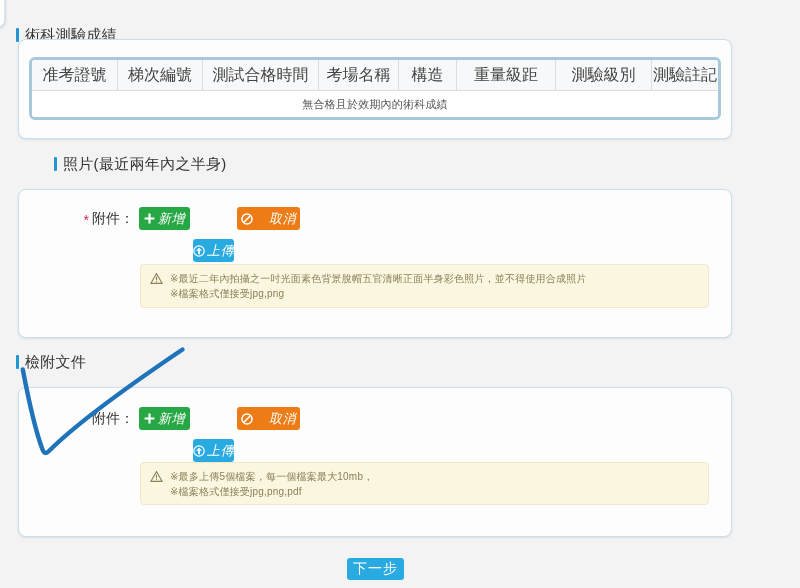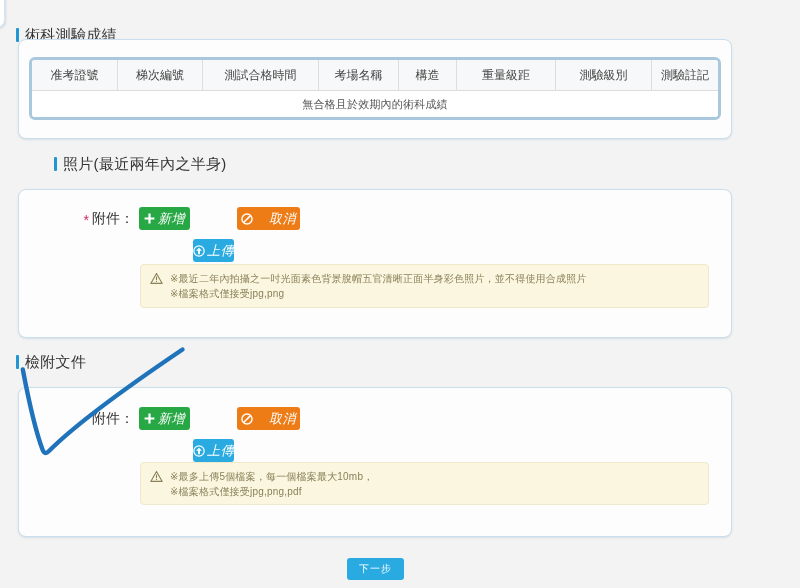--- a/index.html
+++ b/index.html
@@ -34,21 +34,21 @@
     border:1px solid var(--panel-border);border-radius:8px;
     box-shadow:0 1px 2px rgba(120,150,175,.22);}
   #panel-scores{top:39px;height:100px;}
   #panel-photo{top:189px;height:149px;}
   #panel-docs{top:387px;height:150px;}
   
   .score-table{left:29px;top:57px;width:692px;height:63px;background:#fff;
     border:3px solid var(--table-border);border-radius:6px;display:flex;flex-direction:column;overflow:hidden;}
   .score-head{display:flex;height:30px;background:#f7f8f9;}
   .score-th{display:flex;align-items:center;justify-content:center;
-    font-size:12px;font-weight:500;color:var(--header-text);border-right:1px solid var(--cell-line);}
+    font-size:16px;font-weight:500;color:var(--header-text);border-right:1px solid var(--cell-line);}
   .score-th:last-child{border-right:none;}
   .score-th.c0{width:86px;}  .score-th.c1{width:85px;}  .score-th.c2{width:116px;}
   .score-th.c3{width:80px;}  .score-th.c4{width:58px;}  .score-th.c5{width:99px;}
   .score-th.c6{width:96px;}  .score-th.c7{width:66px;}
   .score-empty{flex:1;border-top:1px solid var(--cell-line);display:flex;align-items:center;
     justify-content:center;font-size:11px;color:var(--body-text);letter-spacing:.2px;background:#fff;}
   
   .field-label{left:29px;width:105px;height:23px;display:flex;align-items:center;
     justify-content:flex-end;font-size:14px;color:var(--label-text);}
   #label-photo{top:207px;}
@@ -67,21 +67,21 @@
   
   .notice{left:140px;width:569px;background:var(--notice-bg);
     border:1px solid var(--notice-border);border-radius:4px;
     display:flex;padding:6px 10px 0 9px;}
   #notice-photo{top:264px;height:44px;}
   #notice-docs{top:462px;height:43px;}
   .notice .warn{flex:none;width:13px;margin:1px 7px 0 0;}
   .notice .lines{font-size:10px;line-height:15px;color:var(--notice-text);letter-spacing:.2px;}
   
   .next-btn{left:347px;top:558px;width:57px;height:22px;background:var(--blue);
-    border:none;border-radius:3px;color:#fff;font-size:10px;display:flex;
+    border:none;border-radius:3px;color:#fff;font-size:14px;display:flex;
     align-items:center;justify-content:center;font-family:inherit;cursor:pointer;letter-spacing:1px;}
   
   #annotation{left:0;top:0;width:800px;height:588px;pointer-events:none;z-index:9;}
 </style>
 </head>
 <body>
 
 <div class="abs corner-panel"></div>
 
 <div class="abs sec-title" id="title-scores">

